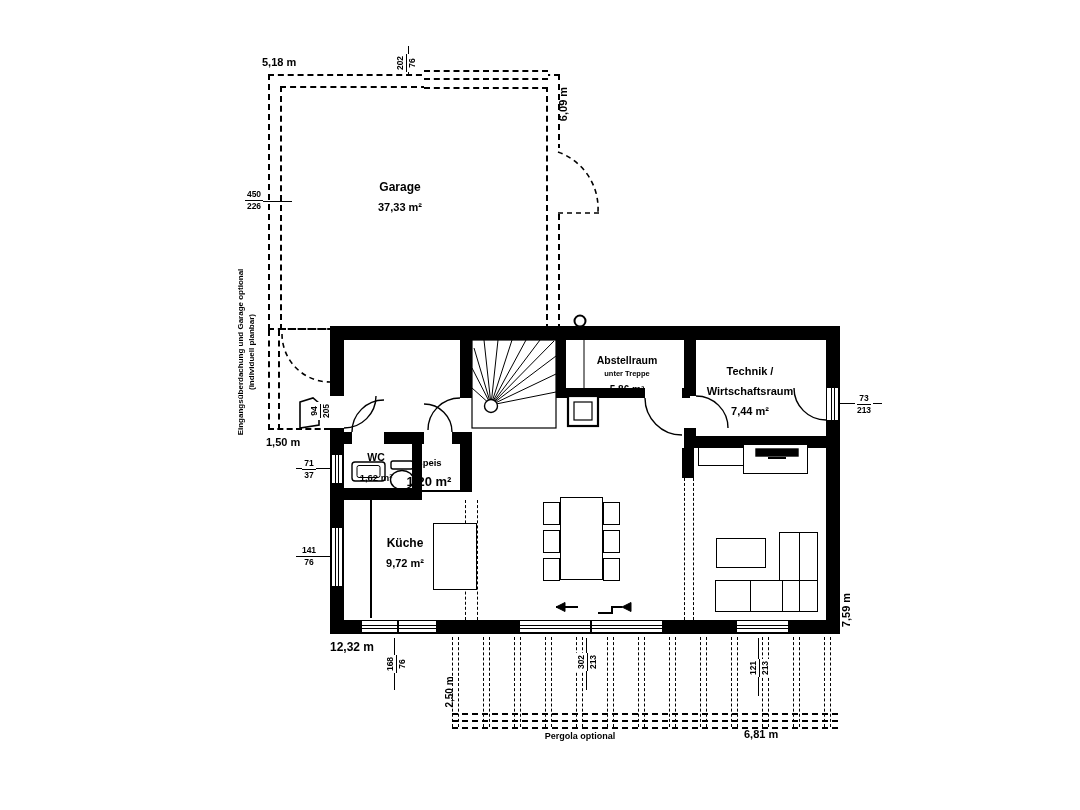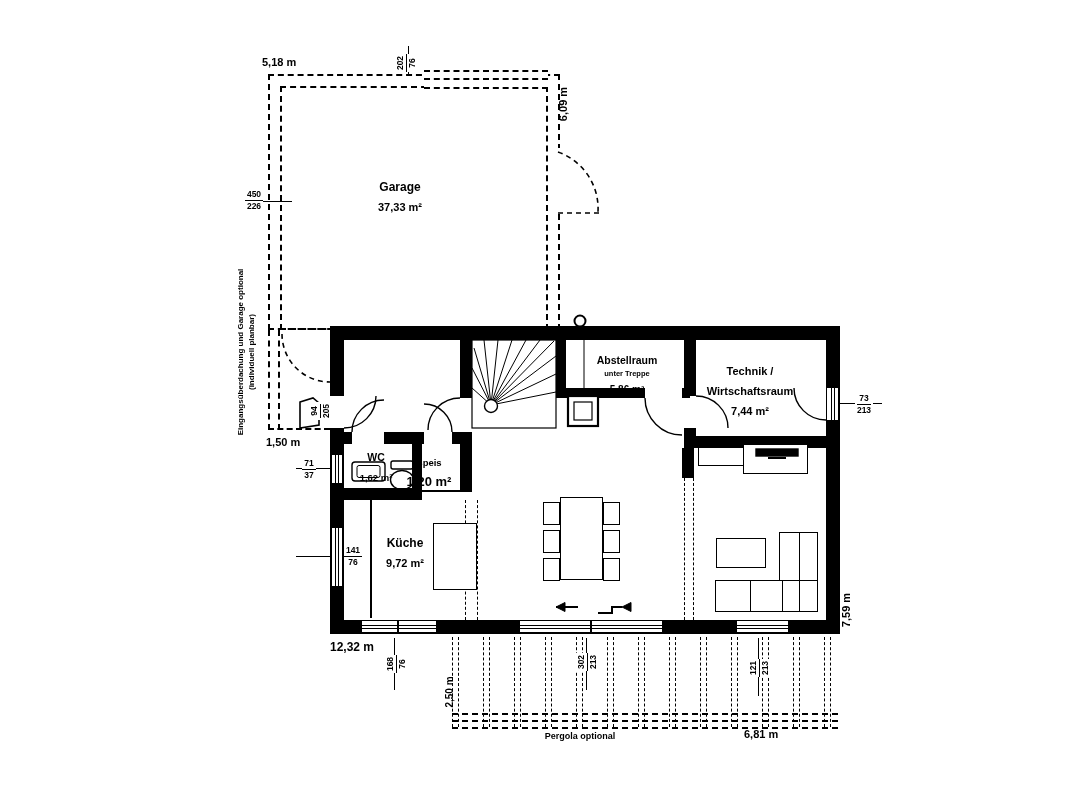--- a/index.html
+++ b/index.html
@@ -242,21 +242,21 @@
     <span class="name">Küche</span><br>
     <span class="area">9,72 m²</span>
   </div>
 
   <div class="dimbox" style="left:294px;top:455px;width:30px;height:28px;">
     <span class="dim">
         <span class="t">71</span>
         <span class="b">37</span>
       </span>
   </div>
-  <div class="dimbox" style="left:294px;top:542px;width:30px;height:28px;margin-left:44px;">
+  <div class="dimbox" style="left:294px;top:542px;width:30px;height:28px;">
     <span class="dim">
         <span class="t">141</span>
         <span class="b">76</span>
       </span>
   </div>
   <div class="dimbox" style="left:846px;top:390px;width:36px;height:28px;">
     <span class="dim">
         <span class="t">73</span>
         <span class="b">213</span>
       </span>

